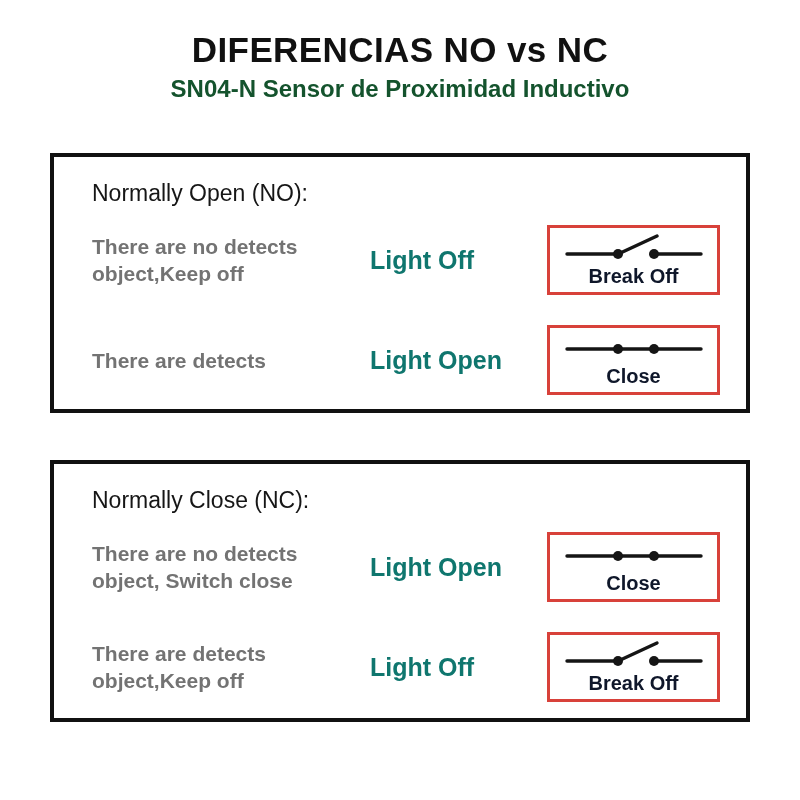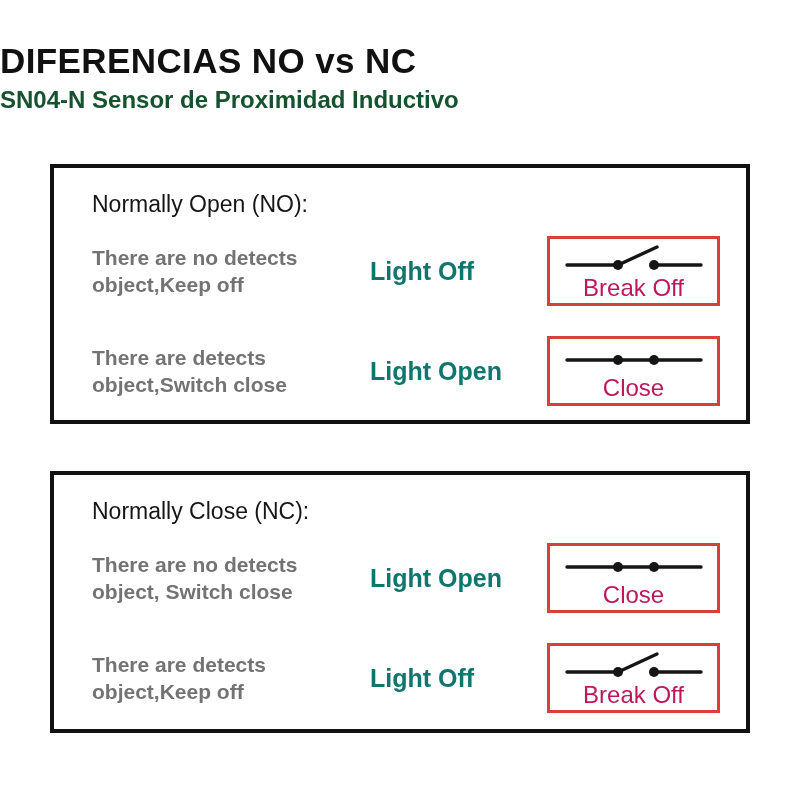--- a/index.html
+++ b/index.html
@@ -8,21 +8,22 @@
   }
   body {
     width: 800px;
     height: 800px;
     background: #ffffff;
     font-family: "Liberation Sans", sans-serif;
     color: #1a1a1a;
     overflow: hidden;
   }
   .header {
-    padding-top: 42px;
+    text-align: center;
+    padding-top: 31px;
   }
   .title {
     font-size: 35px;
     line-height: 38px;
     font-weight: 800;
     letter-spacing: 0.4px;
     color: #111111;
   }
   .subtitle {
     font-size: 24px;
@@ -82,24 +83,24 @@
     box-sizing: border-box;
     border: 3px solid #d8413a;
     background: #ffffff;
     display: flex;
     flex-direction: column;
     align-items: center;
     justify-content: center;
   }
   .switch-box svg { display: block; }
   .switch-label {
-    font-size: 24px;
+    font-size: 20px;
     line-height: 27px;
-    font-weight: 400;
-    color: #be185d;
+    font-weight: 700;
+    color: #0f172a;
     white-space: nowrap;
   }
   .wire { stroke: #151515; stroke-width: 3.4; stroke-linecap: round; }
   .dot  { fill: #151515; }
 </style>
 </head>
 <body>
 
 <div class="header">
   <div class="title">DIFERENCIAS NO vs NC</div>
@@ -123,21 +124,20 @@
         <circle class="dot" cx="90" cy="23" r="5"></circle>
         <line class="wire" x1="90" y1="23" x2="137" y2="23"></line>
       </svg>
       <div class="switch-label">Break Off</div>
     </div>
   </div>
 
   <div class="row row-second">
     <div class="desc">
       <span>There are detects</span>
-      <span>object,Switch close</span>
     </div>
     <div class="light">Light Open</div>
     <div class="switch-box">
       <svg width="140" height="32" viewBox="0 0 140 32">
         <line class="wire" x1="3" y1="18" x2="137" y2="18"></line>
         <circle class="dot" cx="54" cy="18" r="5"></circle>
         <circle class="dot" cx="90" cy="18" r="5"></circle>
       </svg>
       <div class="switch-label">Close</div>
     </div>

